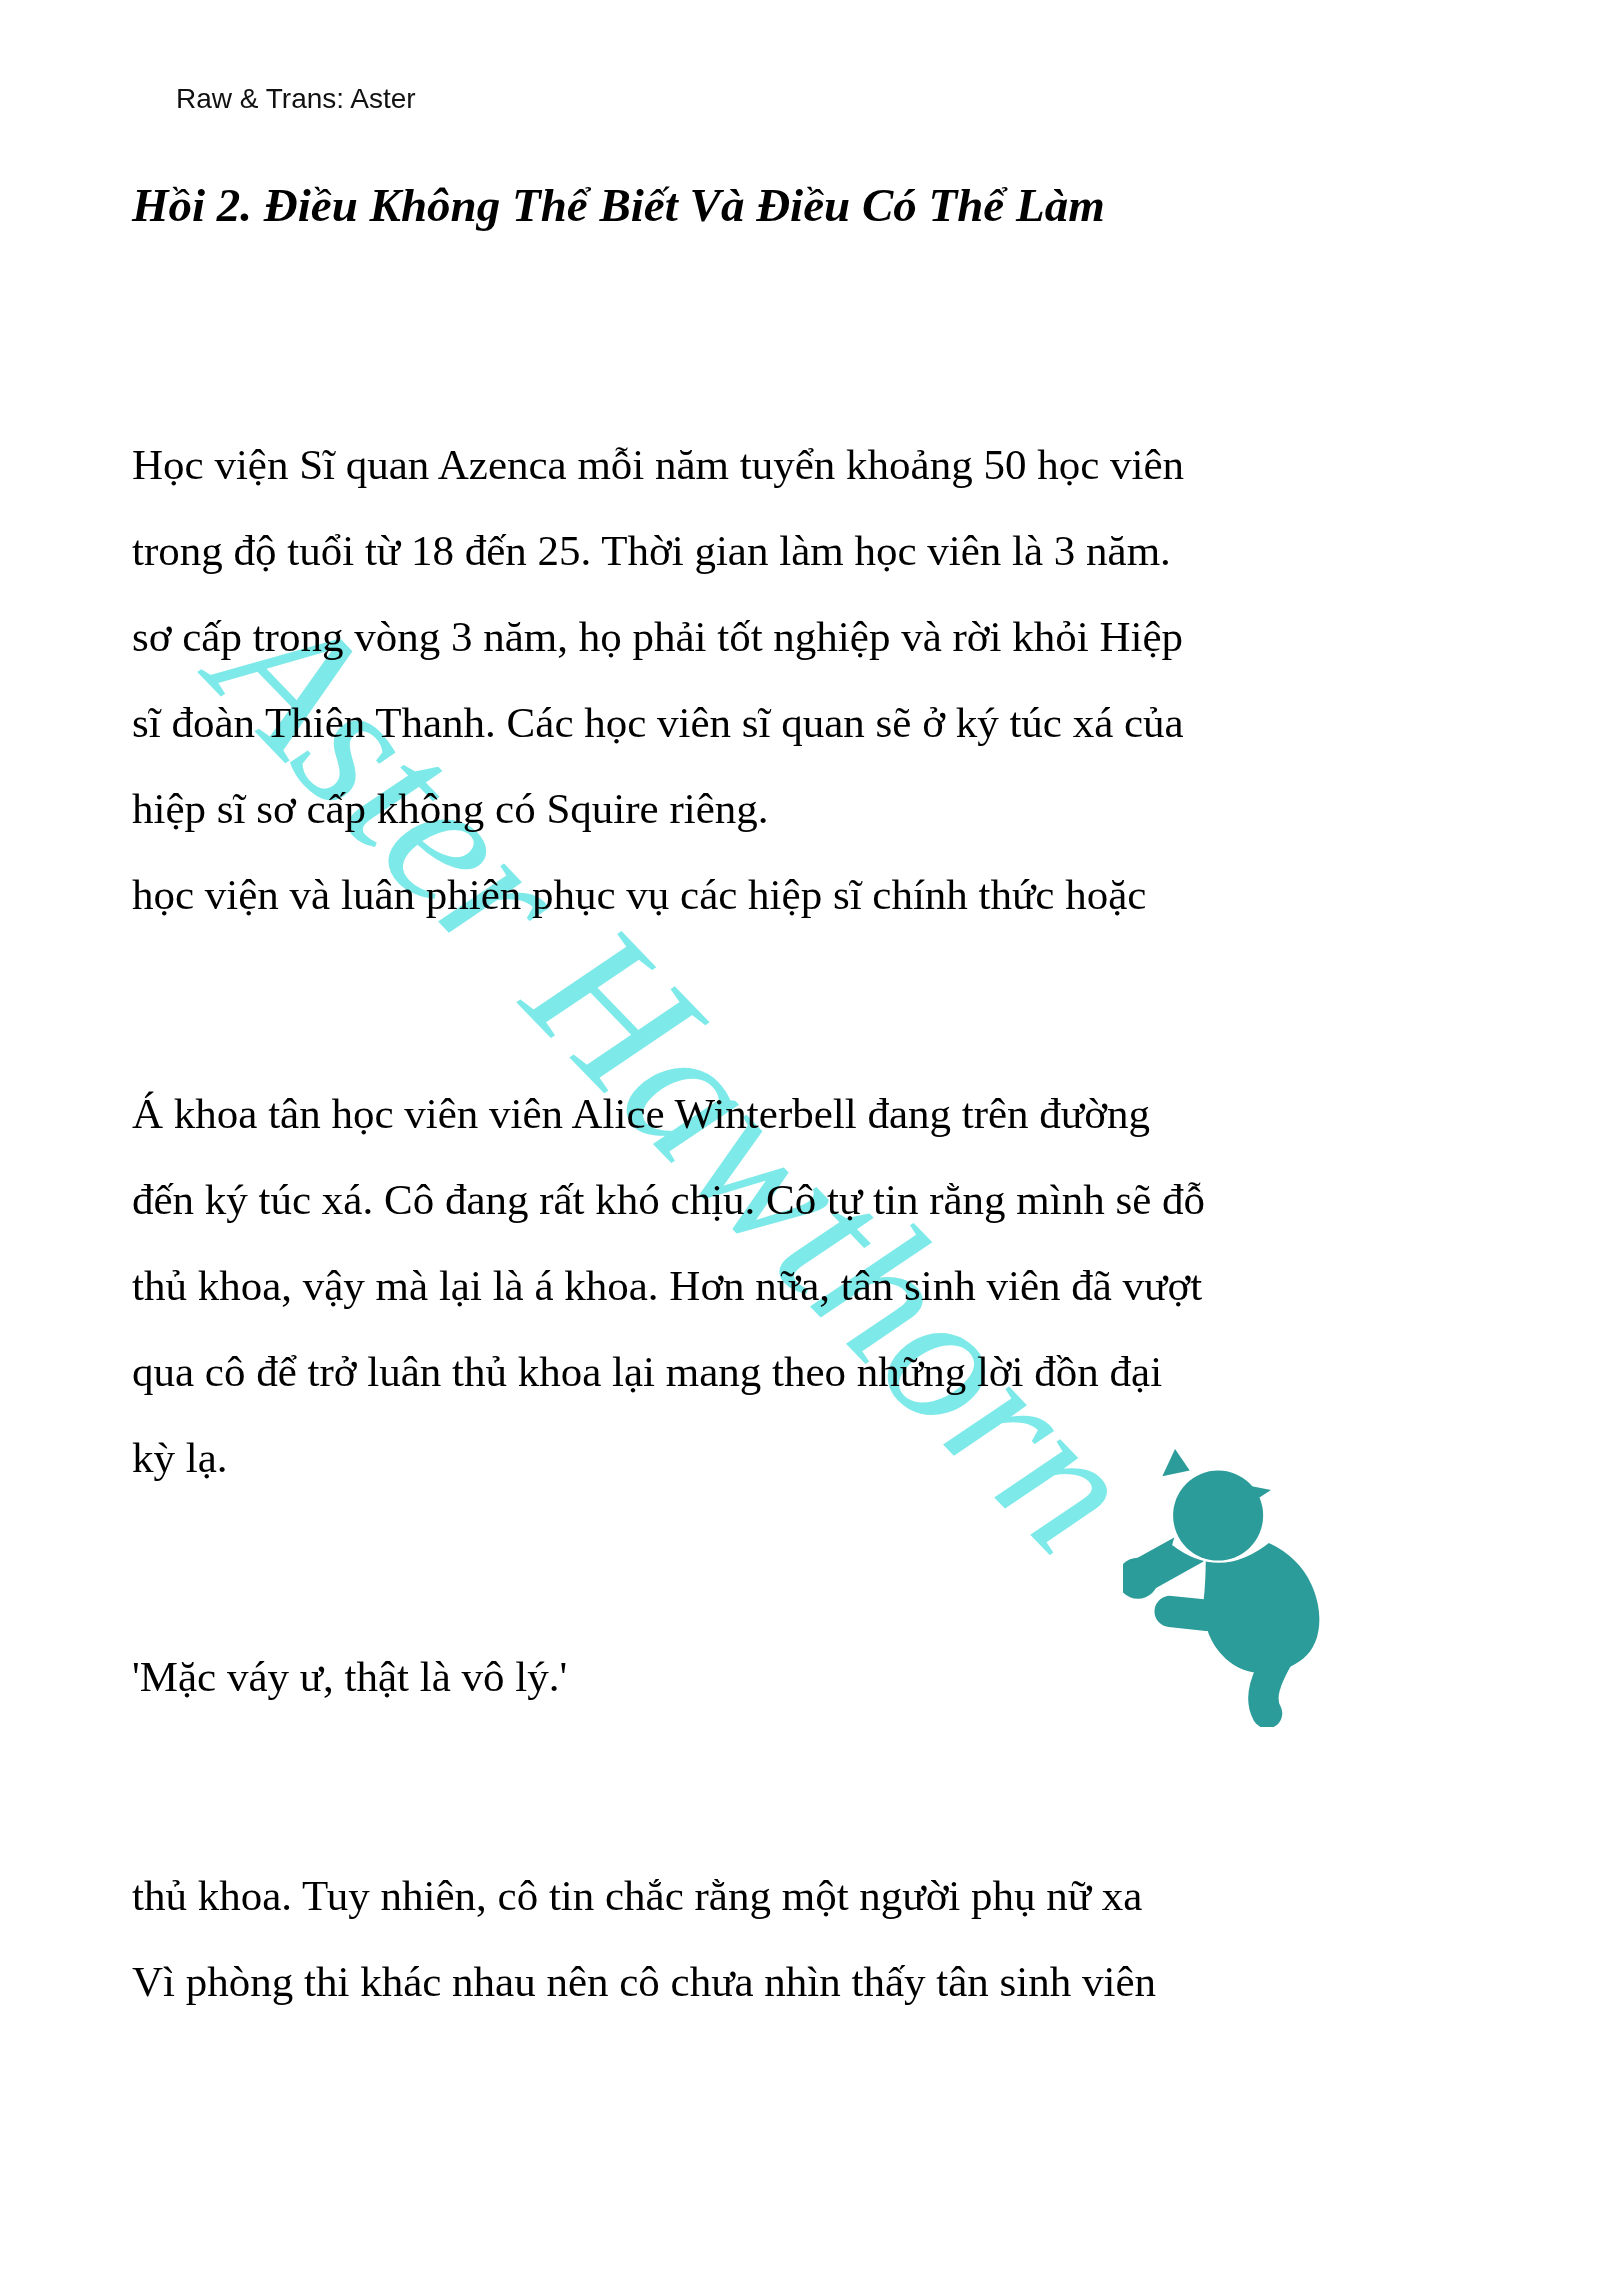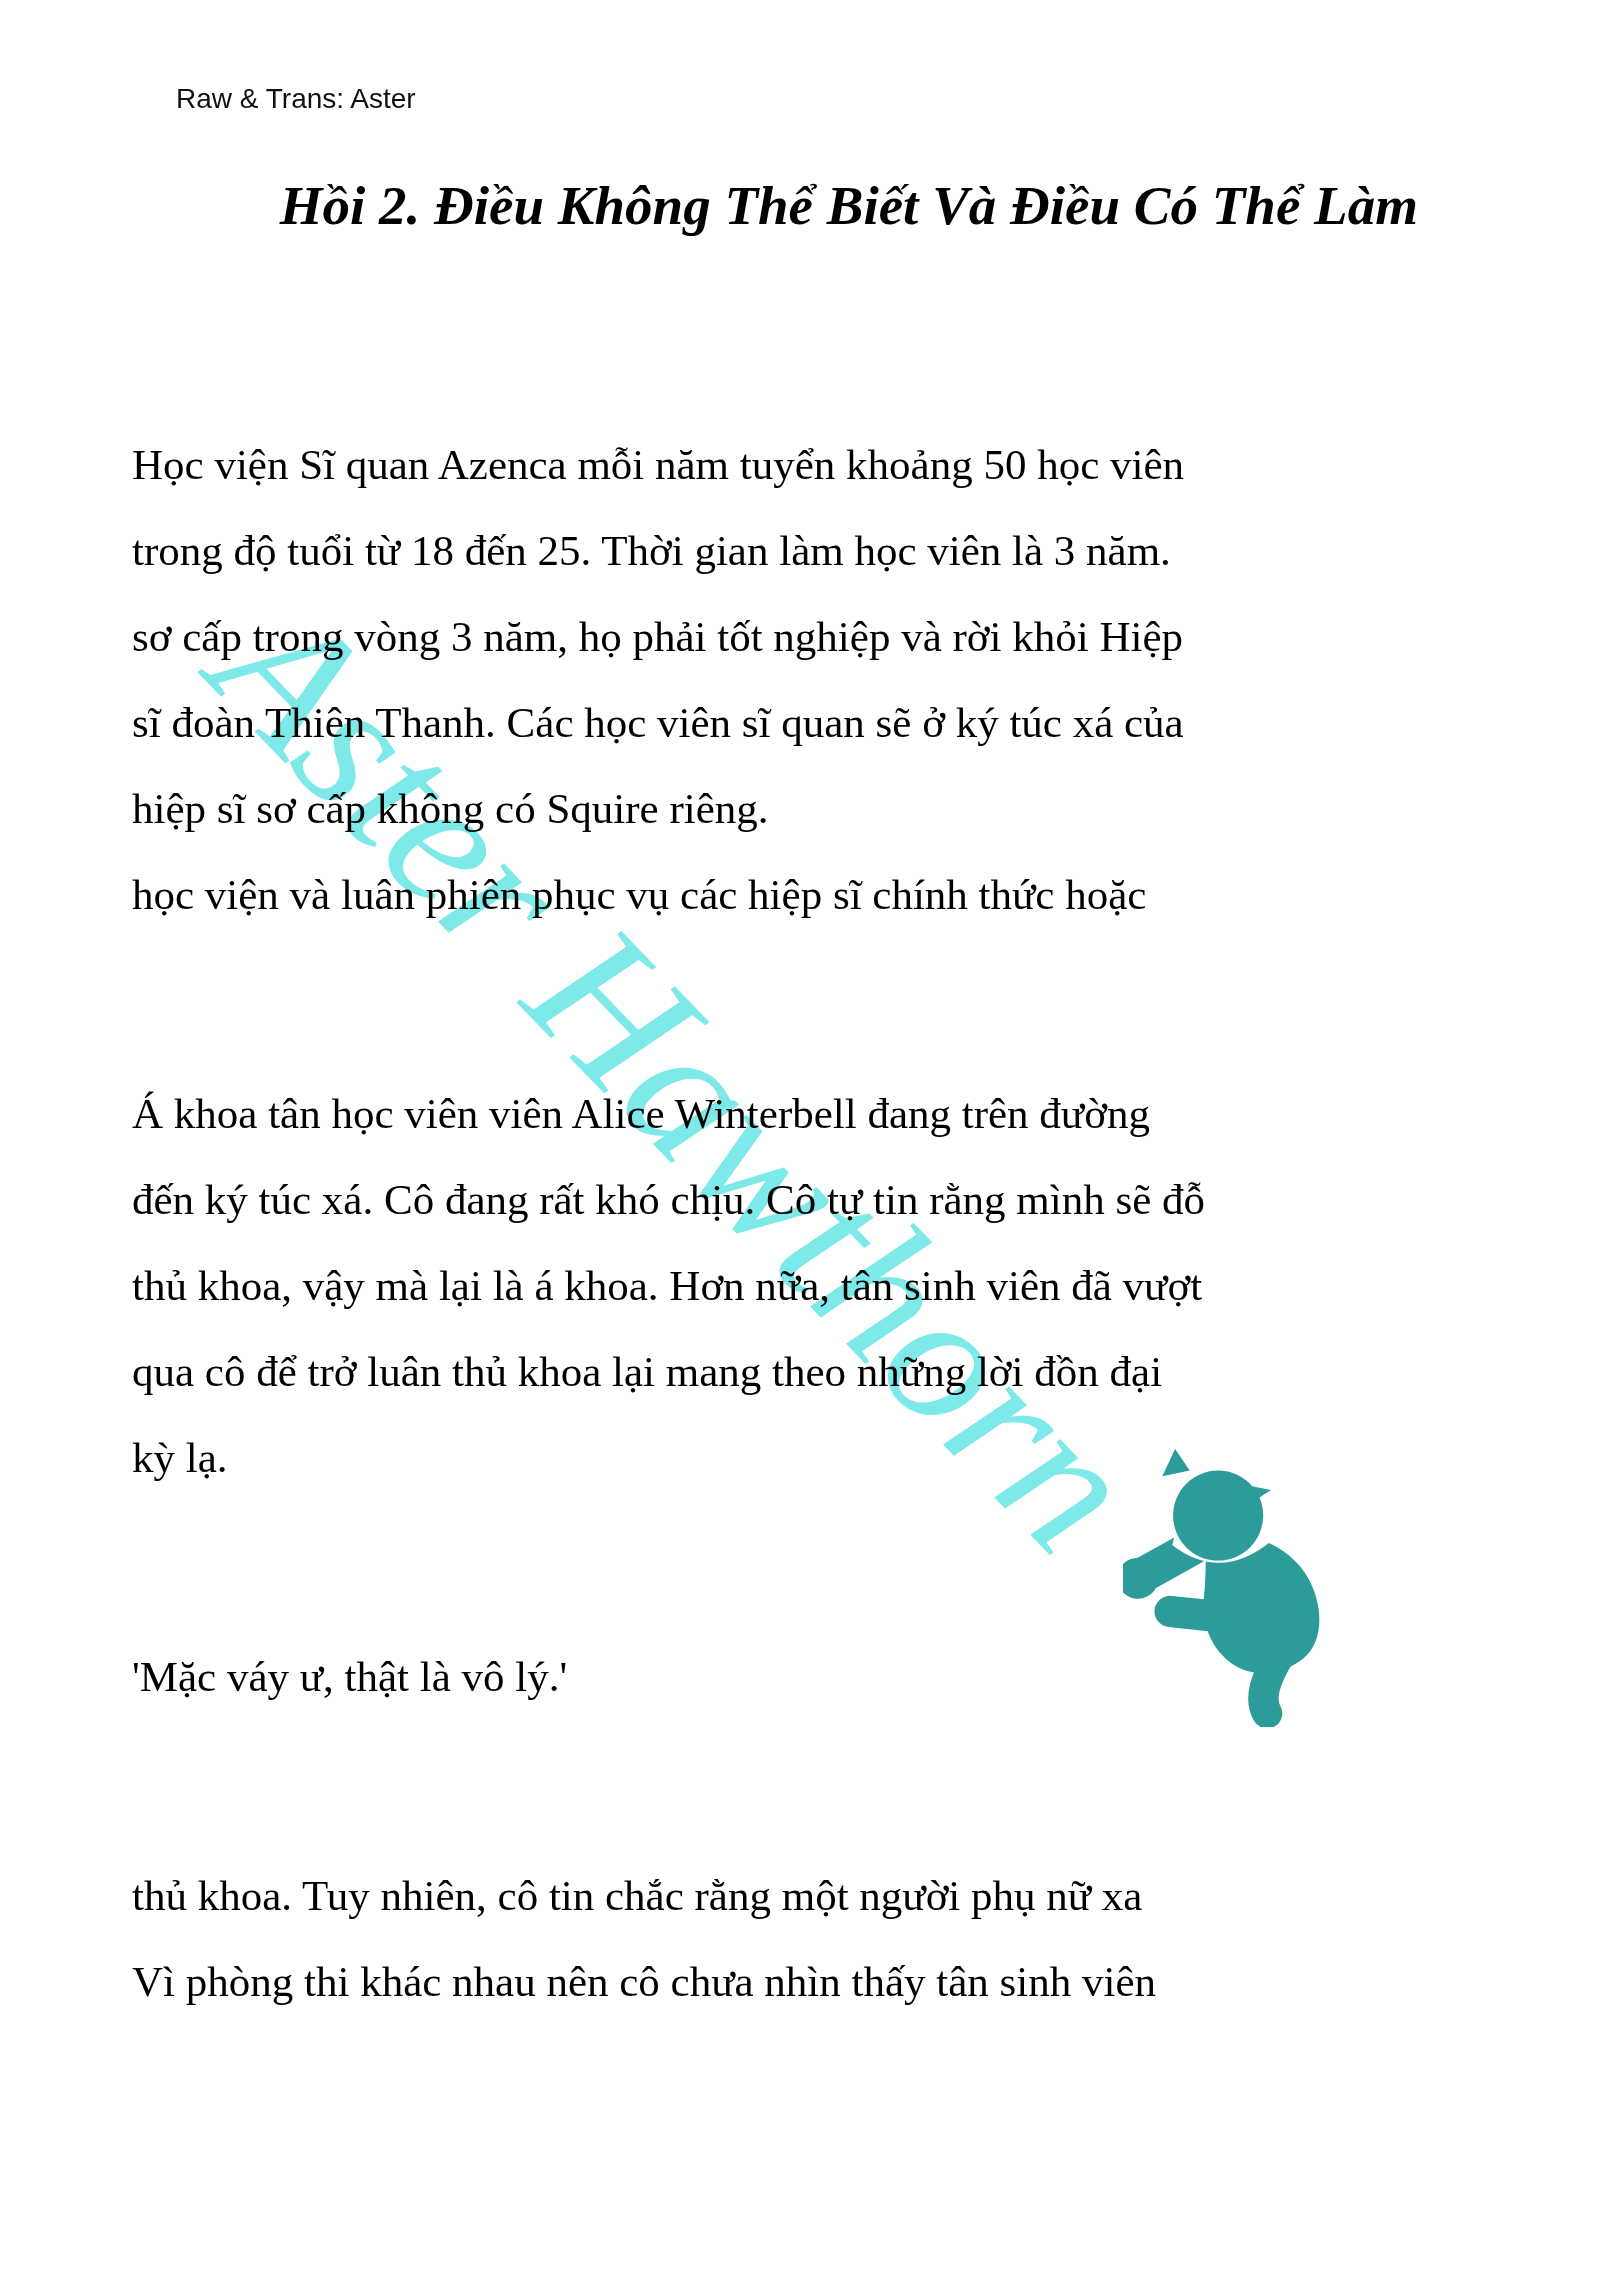--- a/index.html
+++ b/index.html
@@ -43,24 +43,24 @@
     font-family:"Liberation Sans","DejaVu Sans",sans-serif;
     font-size:28px;
     line-height:33px;
     color:#111;
     z-index:2;
   }
   .title{
     position:absolute;
     left:132px;top:174px;
     width:1286px;
-    text-align:right;
+    text-align:left;
     font-weight:bold;
     font-style:italic;
-    font-size:55px;
+    font-size:47px;
     line-height:63px;
     z-index:2;
   }
   .content{
     position:absolute;
     left:132px;top:422px;
     width:1286px;
     font-size:43px;
     z-index:2;
   }

